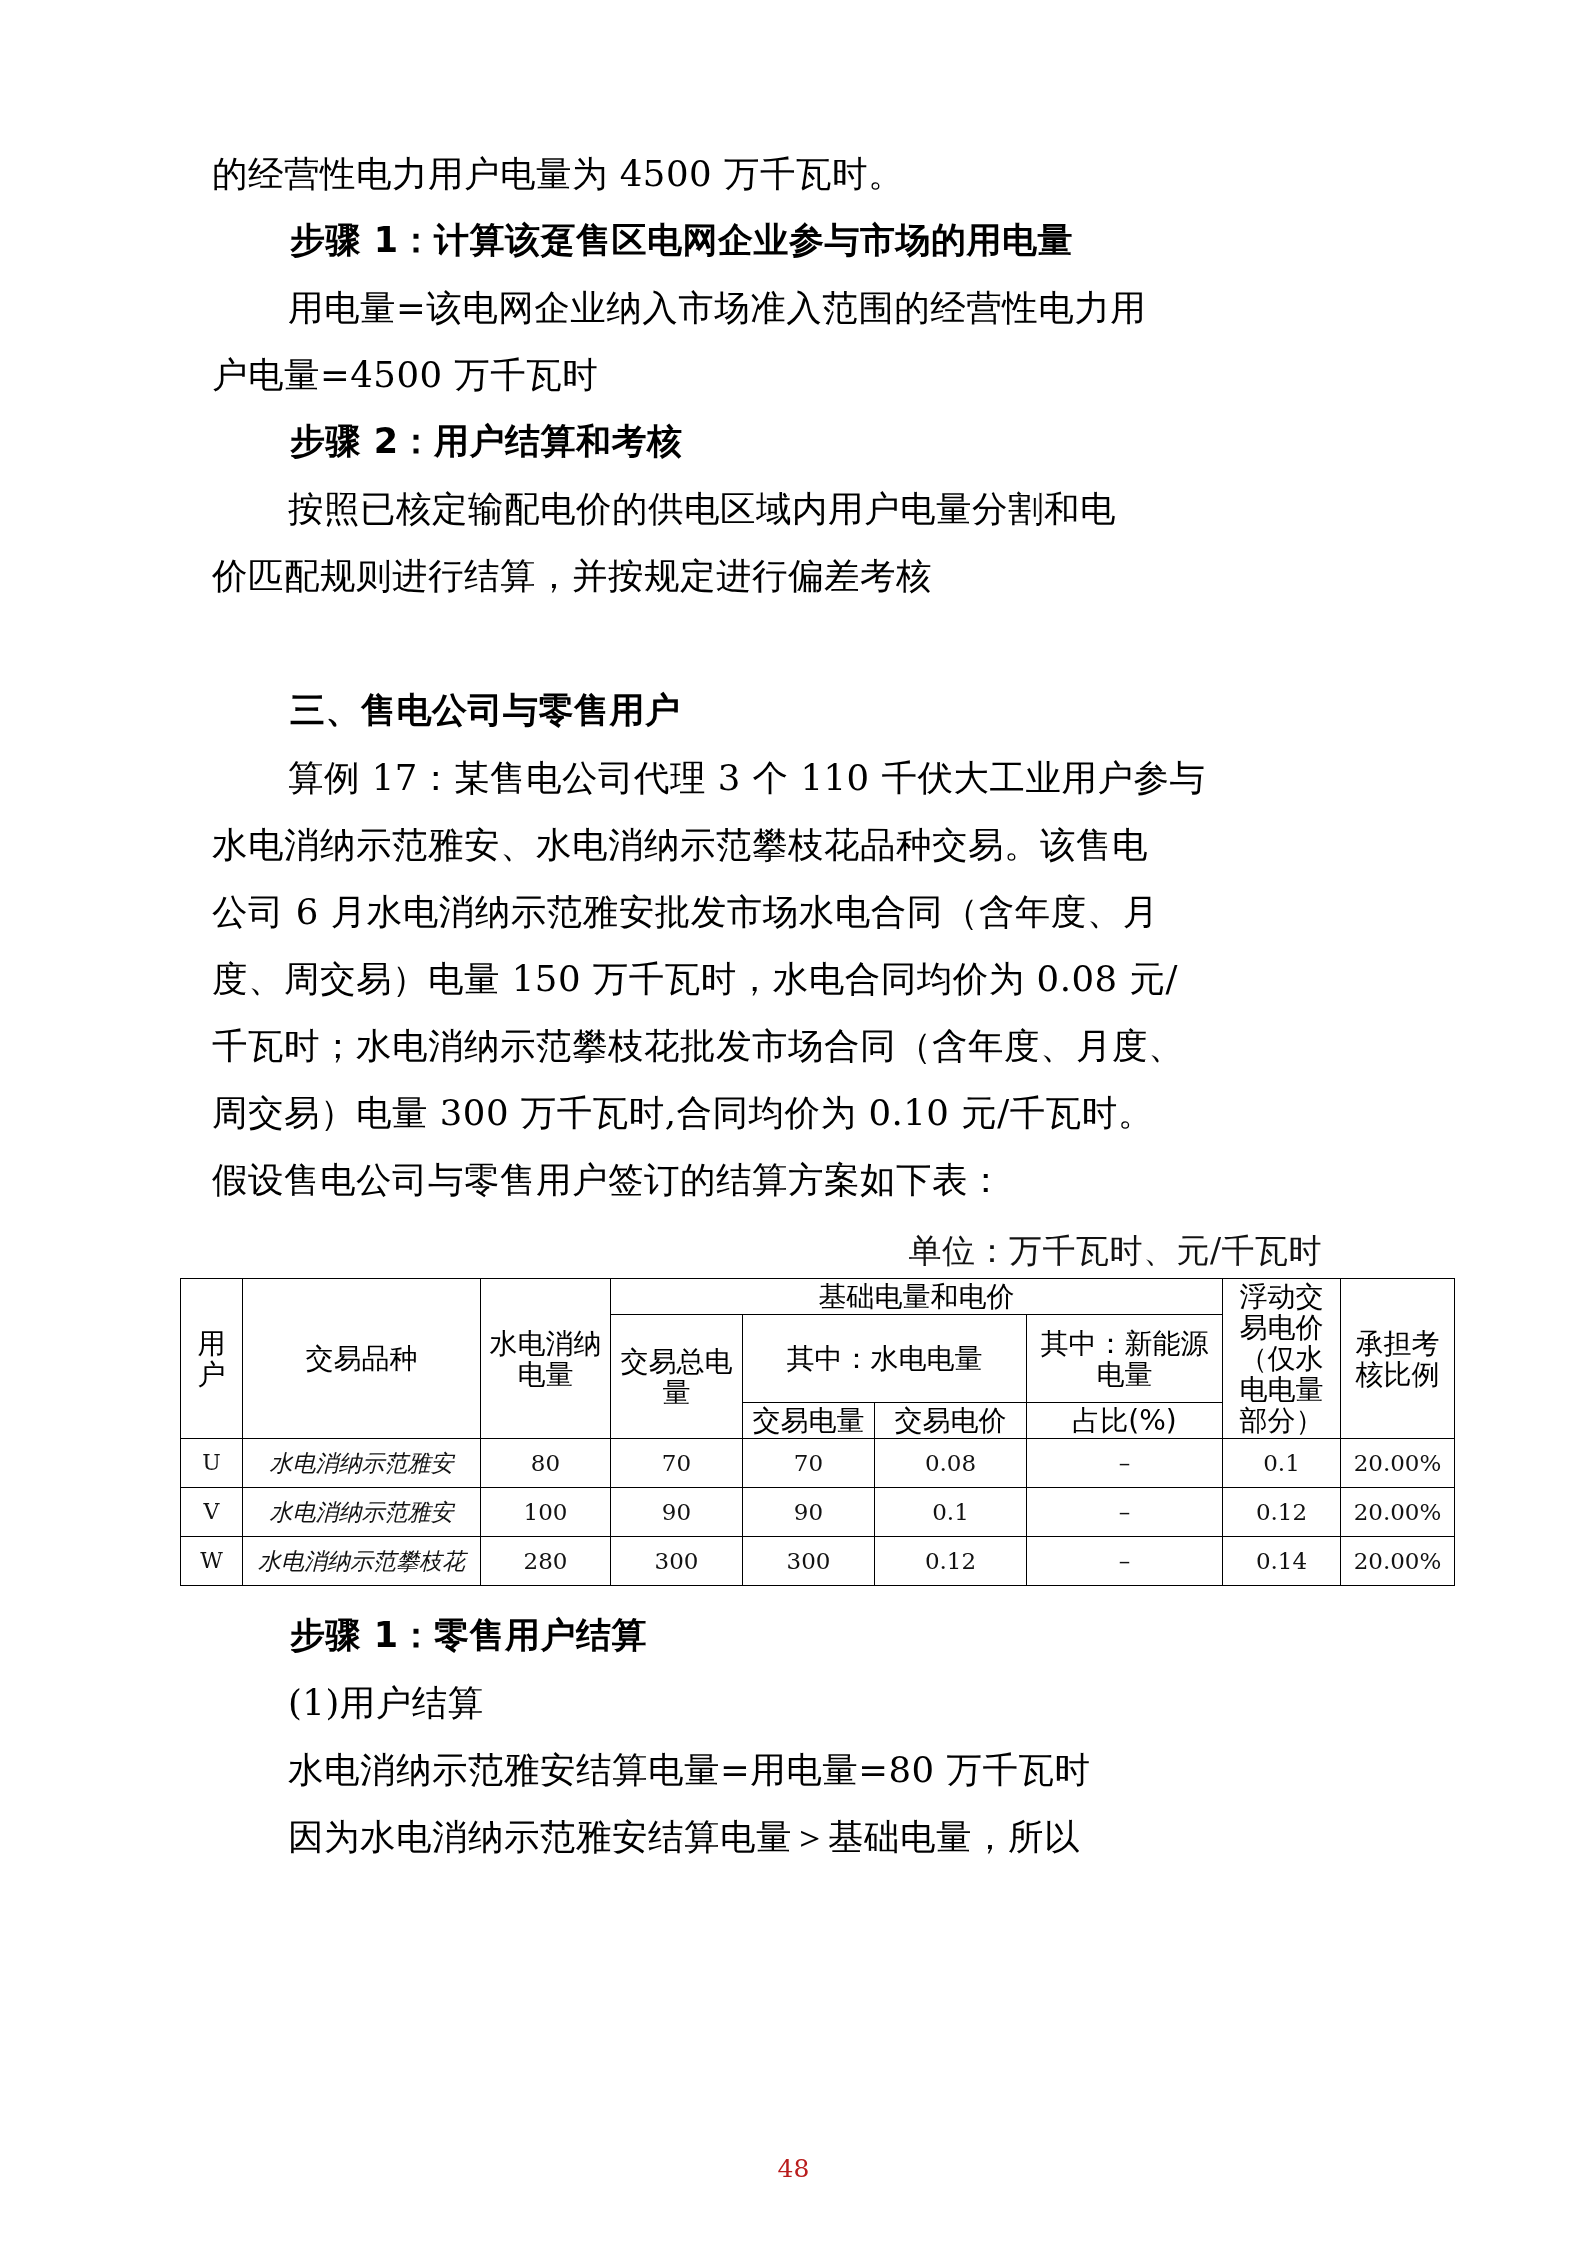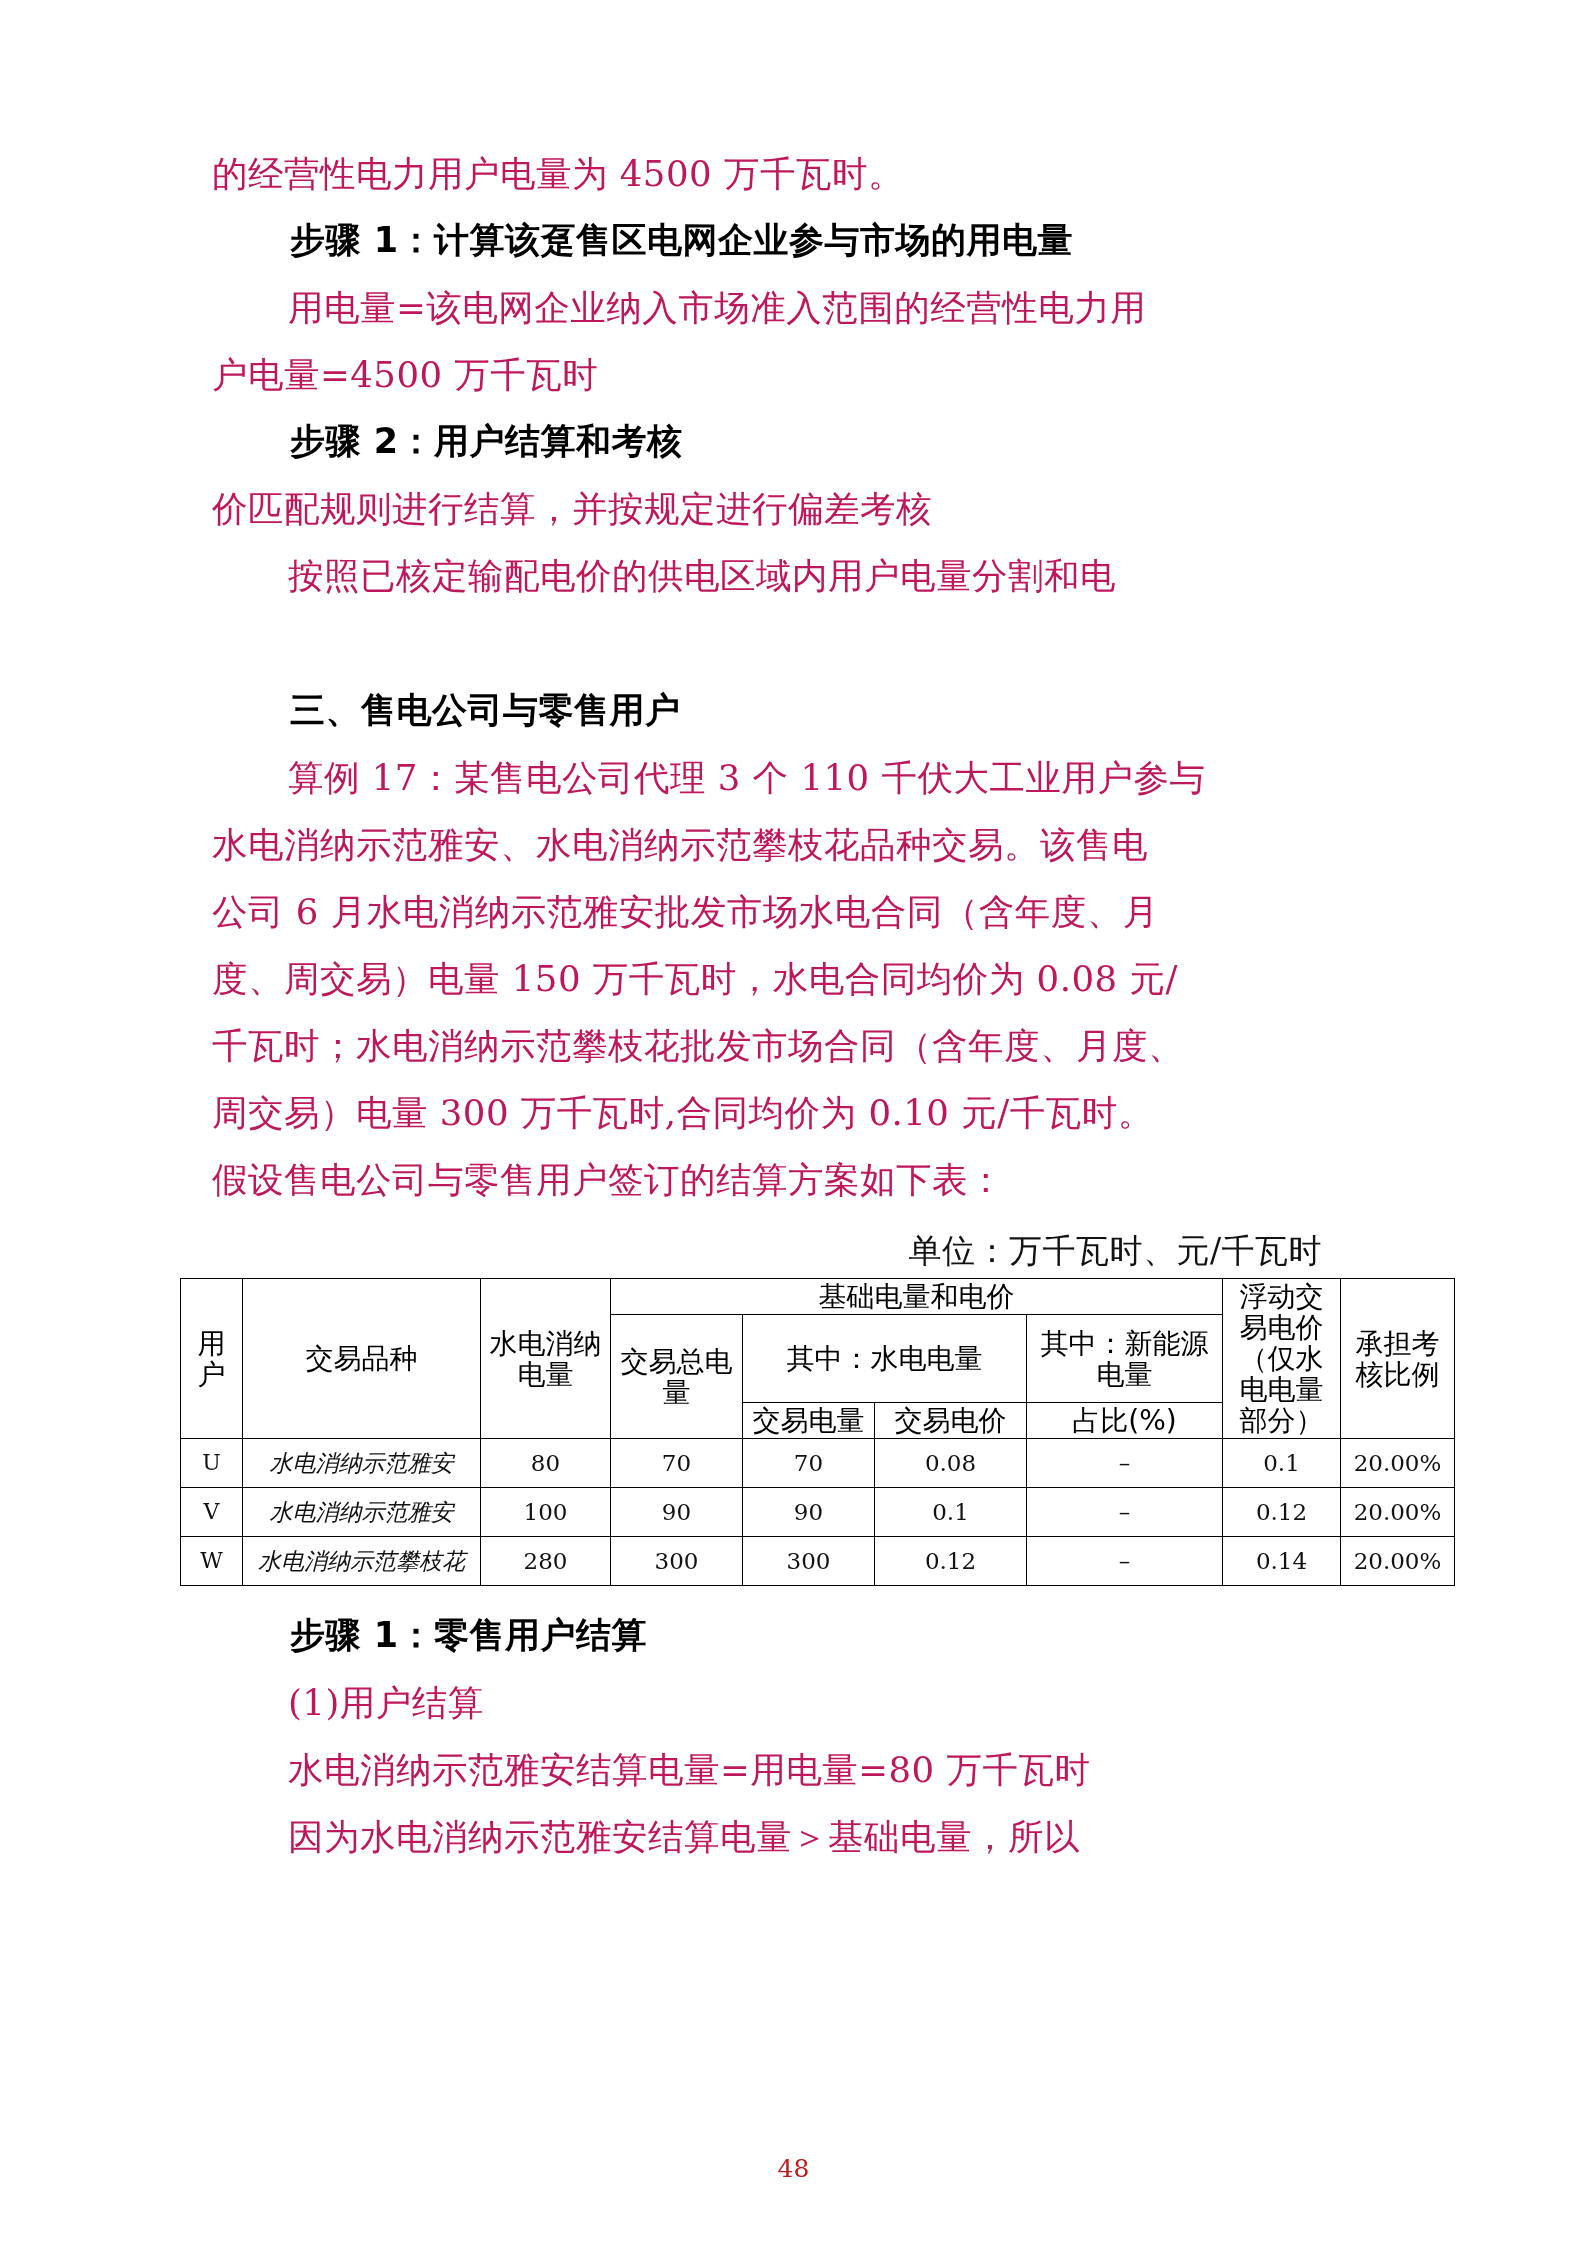--- a/index.html
+++ b/index.html
@@ -17,21 +17,21 @@
     width:1587px; height:2245px;
     box-sizing:border-box;
     padding:140px 180px 0 212px;
   }
   .body-line {
     font-family:"DejaVu Serif", serif;
     font-size:35.5px;
     line-height:67px;
     letter-spacing:0.5px;
     white-space:pre;
-    color:#be185d;
+    color:#000000;
   }
   .indent2 { padding-left:76px; }
   .heading {
     font-family:"DejaVu Sans", sans-serif;
     font-weight:bold;
     font-size:35px;
     line-height:67px;
     letter-spacing:0.5px;
     white-space:pre;
     color:#000000;
@@ -108,22 +108,22 @@
 
   <div class="body-line">的经营性电力用户电量为 4500 万千瓦时。</div>
 
   <div class="heading indent2">步骤 1：计算该趸售区电网企业参与市场的用电量</div>
 
   <div class="body-line indent2">用电量=该电网企业纳入市场准入范围的经营性电力用</div>
   <div class="body-line">户电量=4500 万千瓦时</div>
 
   <div class="heading indent2">步骤 2：用户结算和考核</div>
 
+  <div class="body-line indent2">按照已核定输配电价的供电区域内用户电量分割和电</div>
   <div class="body-line">价匹配规则进行结算，并按规定进行偏差考核</div>
-  <div class="body-line indent2">按照已核定输配电价的供电区域内用户电量分割和电</div>
 
   <div class="spacer-lg"></div>
 
   <div class="heading indent2">三、售电公司与零售用户</div>
 
   <div class="body-line indent2">算例 17：某售电公司代理 3 个 110 千伏大工业用户参与</div>
   <div class="body-line">水电消纳示范雅安、水电消纳示范攀枝花品种交易。该售电</div>
   <div class="body-line">公司 6 月水电消纳示范雅安批发市场水电合同（含年度、月</div>
   <div class="body-line">度、周交易）电量 150 万千瓦时，水电合同均价为 0.08 元/</div>
   <div class="body-line">千瓦时；水电消纳示范攀枝花批发市场合同（含年度、月度、</div>

